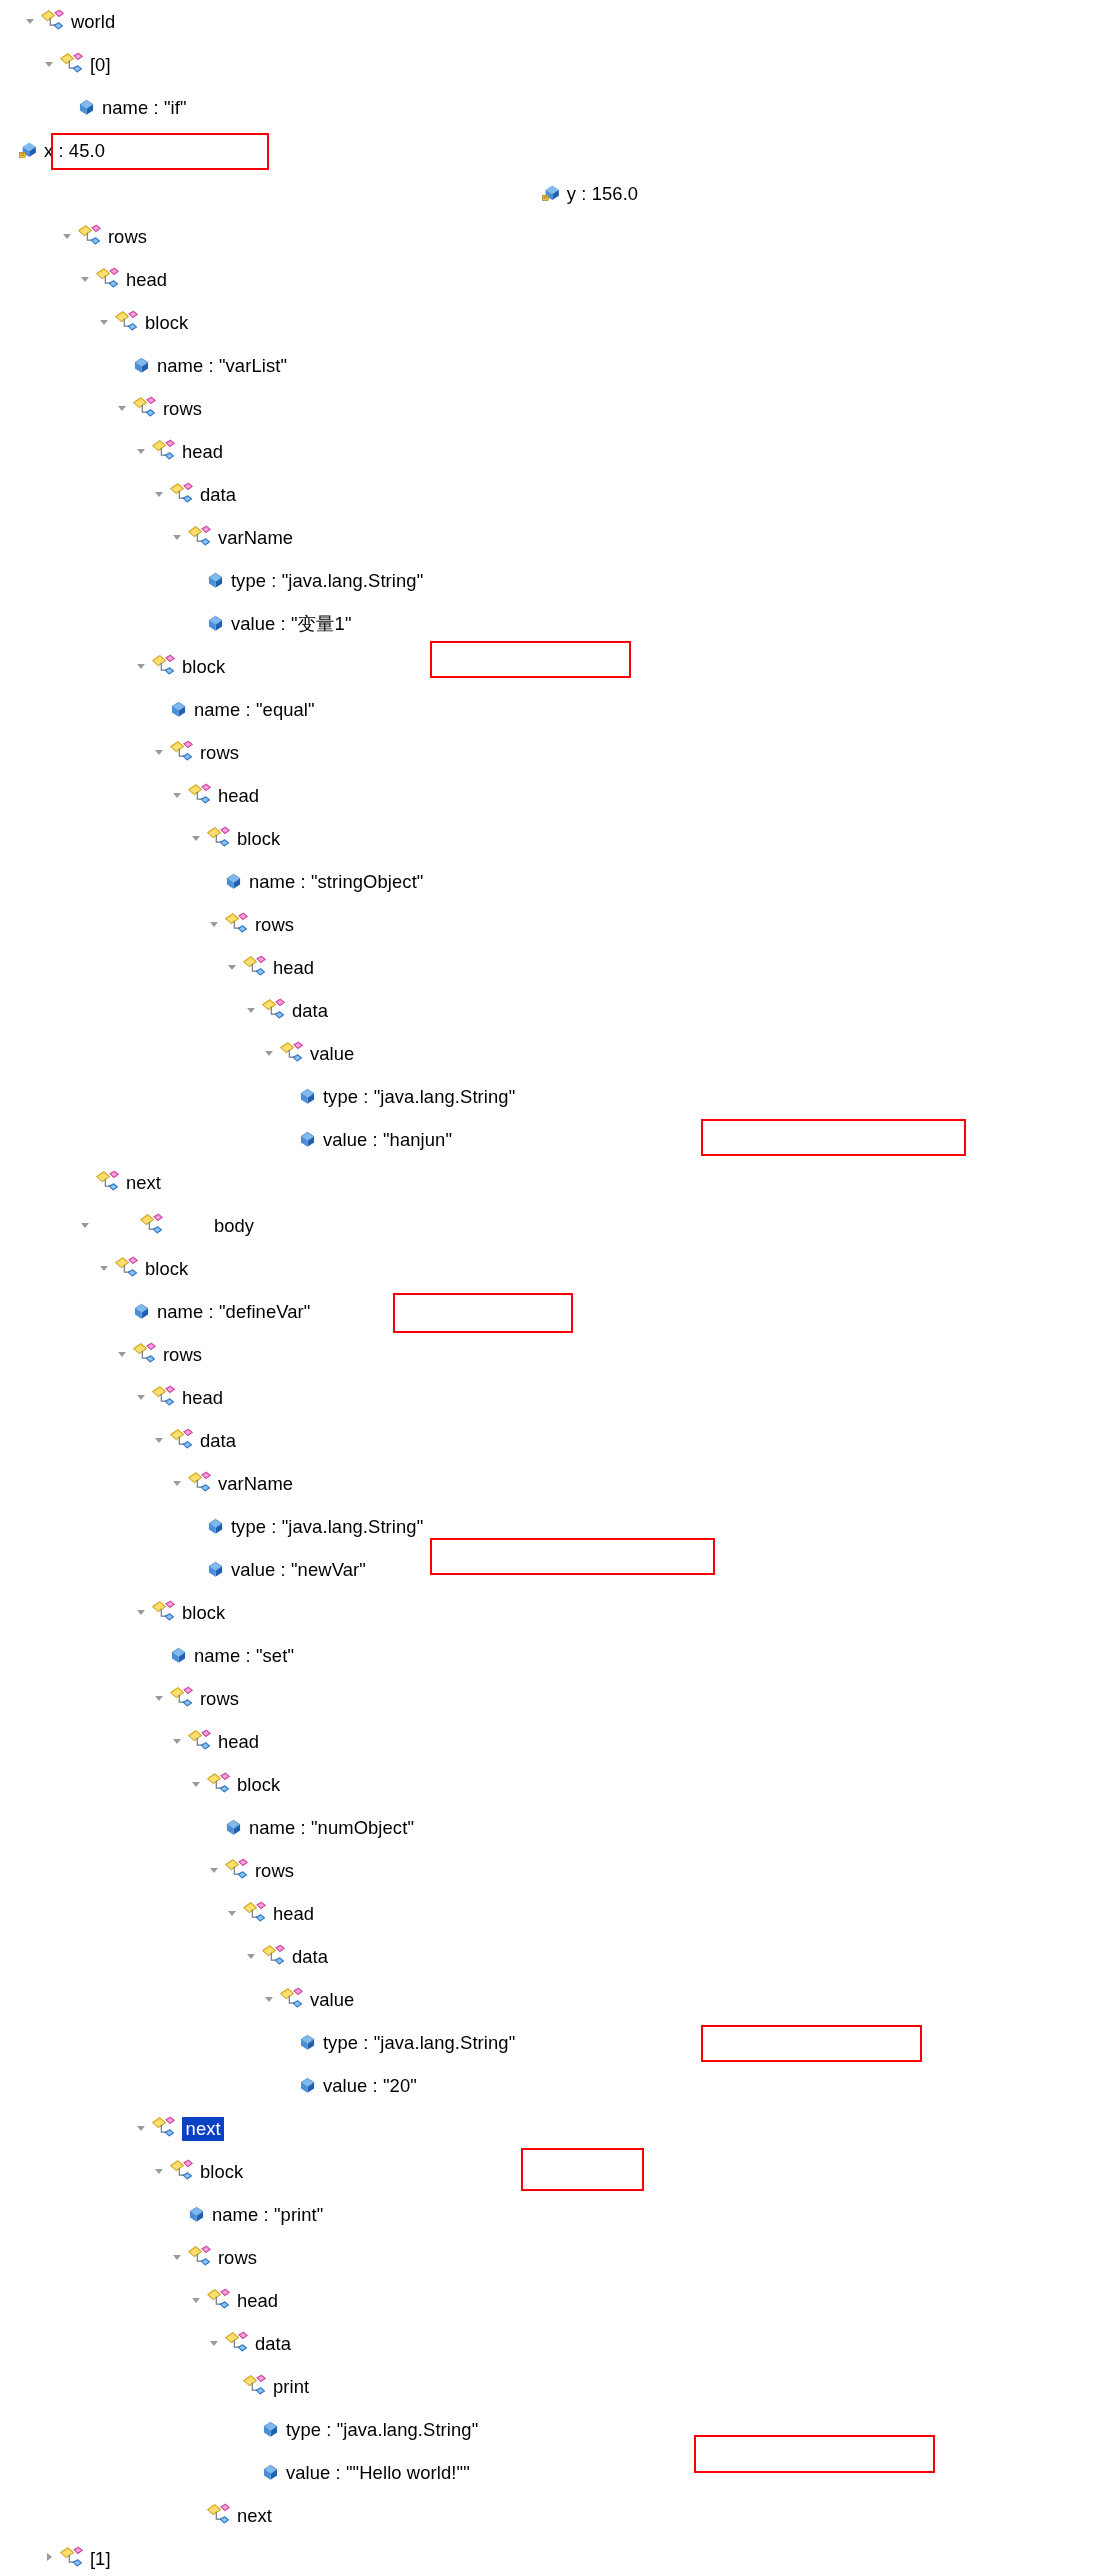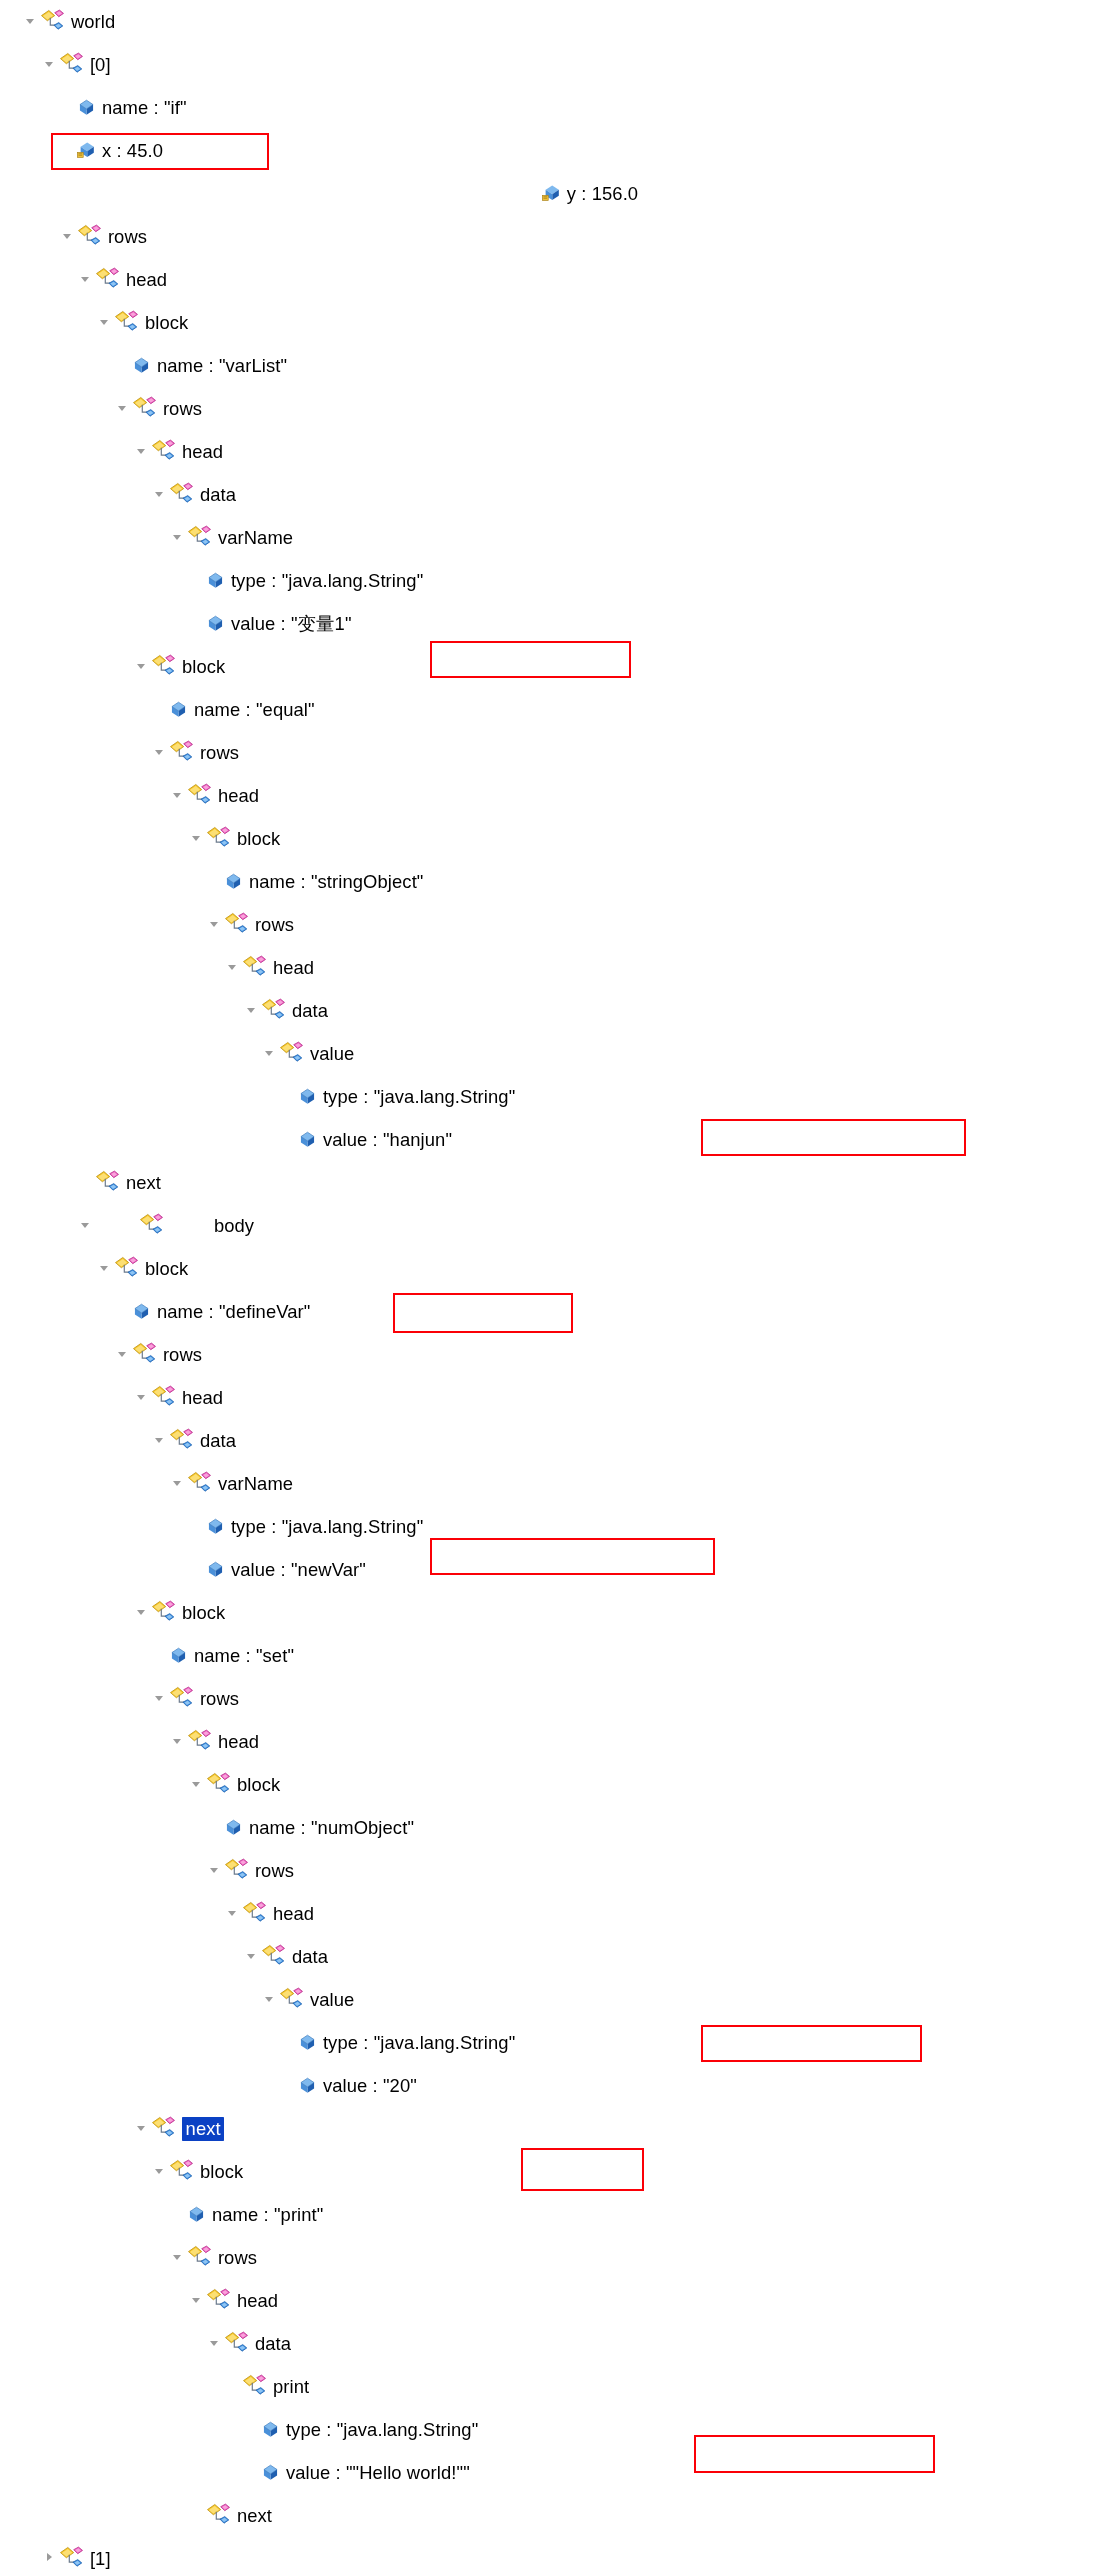--- a/index.html
+++ b/index.html
@@ -128,21 +128,21 @@
           <g>
             <path d="M13 3 L22 9 L13 15 L4 9 Z" fill="#7fb9ee"></path>
             <path d="M13 15 L22 9 L22 17 L13 23 Z" fill="#1f5fb0"></path>
             <path d="M13 15 L4 9 L4 17 L13 23 Z" fill="#4a90d9"></path>
             <path d="M13 3 L22 9 L13 15 L4 9 Z" fill="none" stroke="#2c6fb5" stroke-width="0.8"></path>
           </g>
         </svg>
       </span>
       <span class="label">name : "if"</span>
     </div>
-    <div class="row" style="padding-left: 58px; height: 43px;">
+    <div class="row" style="height: 43px;">
       <span class="twisty none"></span>
       <span class="ico ico-val">
         <svg width="19" height="19" viewBox="0 0 26 26">
           <g>
             <path d="M14 2 L23 8 L14 14 L5 8 Z" fill="#7fb9ee"></path>
             <path d="M14 14 L23 8 L23 16 L14 22 Z" fill="#1f5fb0"></path>
             <path d="M14 14 L5 8 L5 16 L14 22 Z" fill="#4a90d9"></path>
             <rect x="0.5" y="15.5" width="8" height="7" fill="#f0c23a" stroke="#a8801a" stroke-width="0.9"></rect>
             <path d="M2 17.5 h5 M2 19.5 h5" stroke="#8a6a12" stroke-width="0.8"></path>
           </g>

